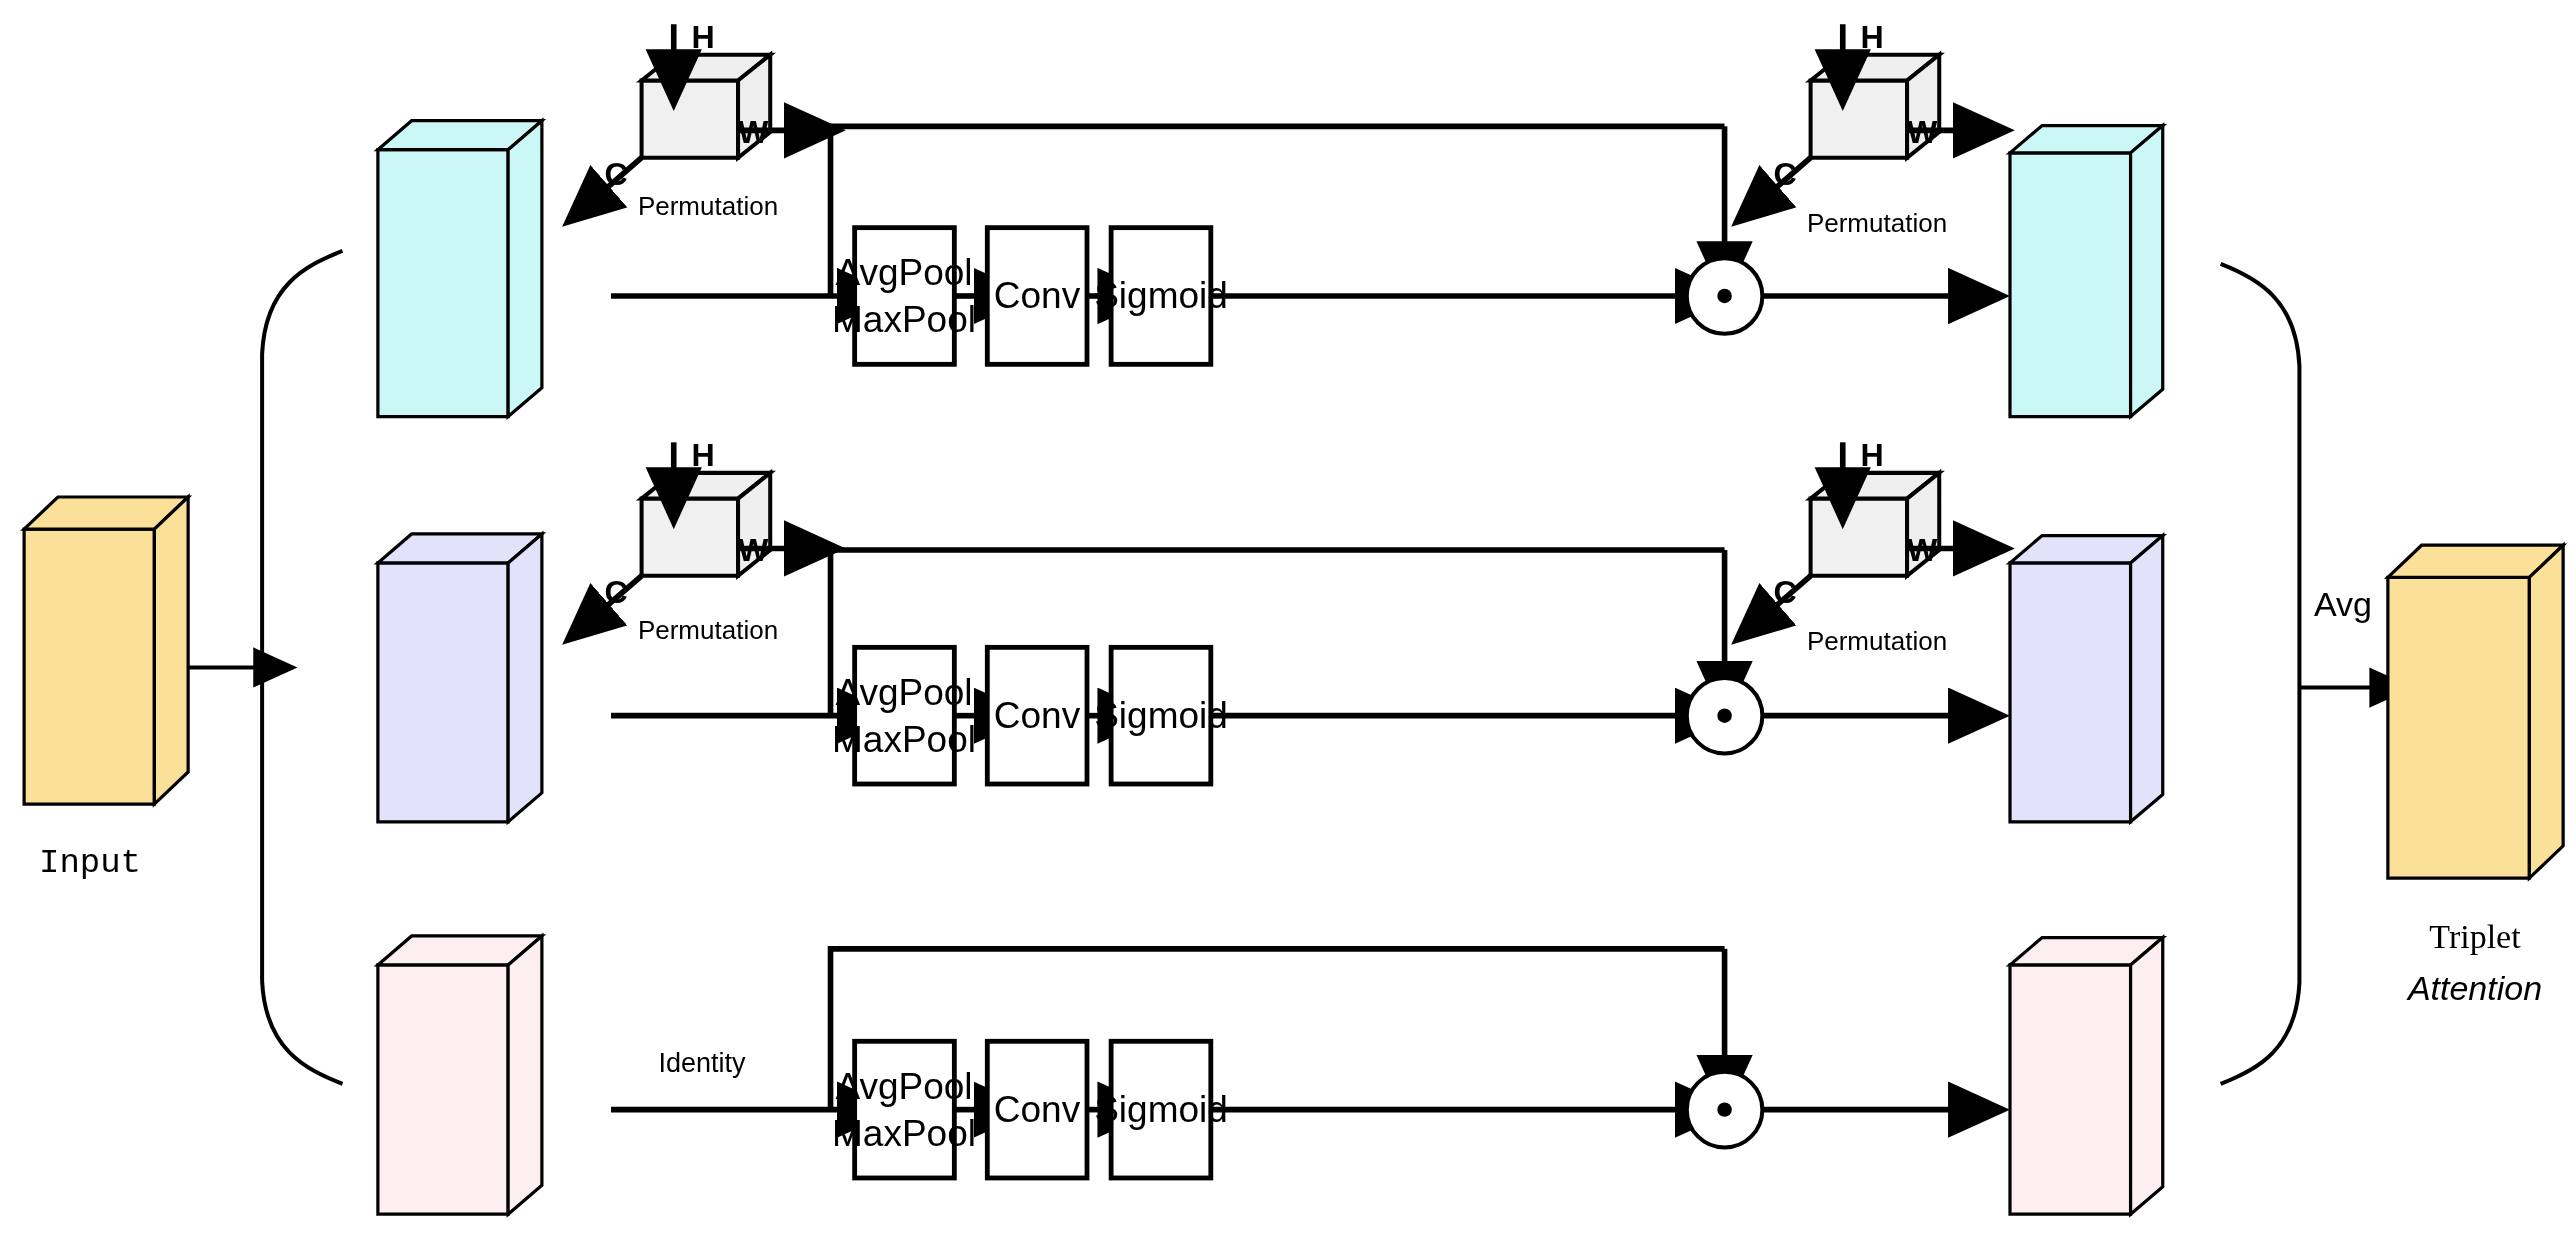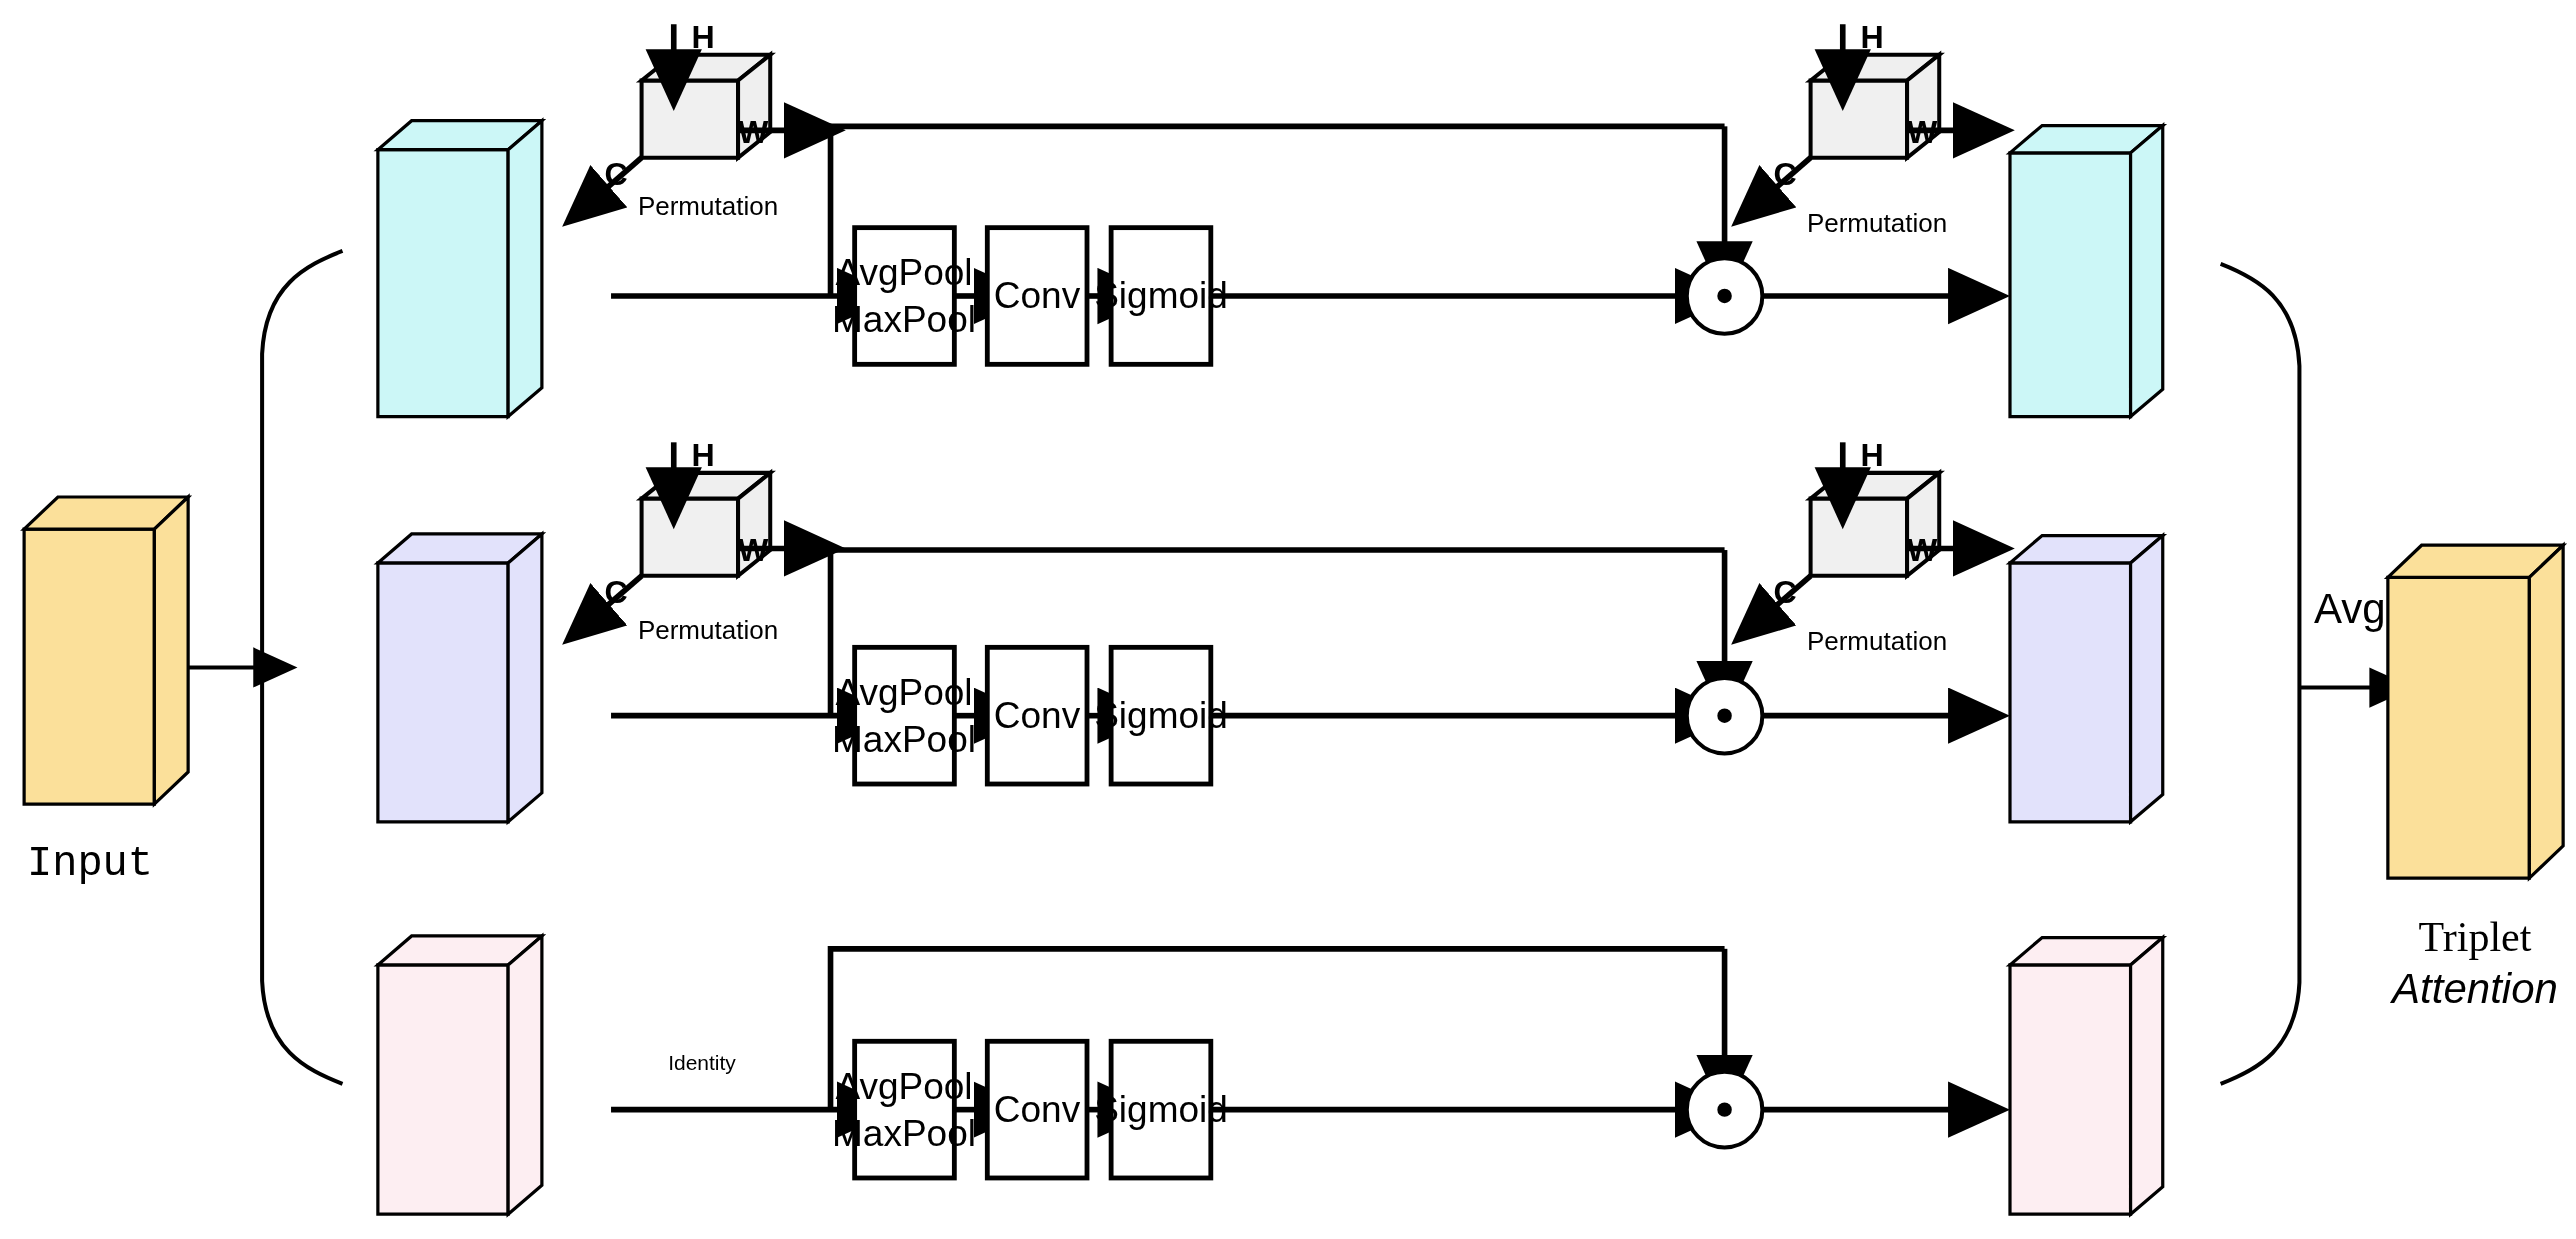--- a/index.html
+++ b/index.html
@@ -2,22 +2,22 @@
 <html style="font-size:13px"><head>
 <meta charset="utf-8">
 <style>
   html,body{margin:0;padding:0;background:#ffffff;}
   body{font-family:"Liberation Sans","DejaVu Sans",sans-serif;}
   #stage{position:relative;width:2576px;height:1240px;background:#fff;overflow:hidden;}
   #stage svg.layer{position:absolute;left:0;top:0;width:2576px;height:1240px;}
   .txt{position:absolute;color:#000;white-space:pre;line-height:1.05;}
   .ctr{transform:translate(-50%,-50%);text-align:center;}
   .boxlabel{font-size:37px;}
-  .biglabel{font-size:42px;}
-  .smalllabel{font-size:21px;}
+  .biglabel{font-size:34px;}
+  .smalllabel{font-size:27px;}
   .permlabel{font-size:26px;}
 </style>
 </head>
 <body>
 
 <div id="stage">
 
   <svg class="layer" viewBox="0 0 3204 1542">
     <defs>
       <marker id="arrR" markerWidth="14" markerHeight="14" refX="1" refY="5" orient="auto" markerUnits="strokeWidth">

